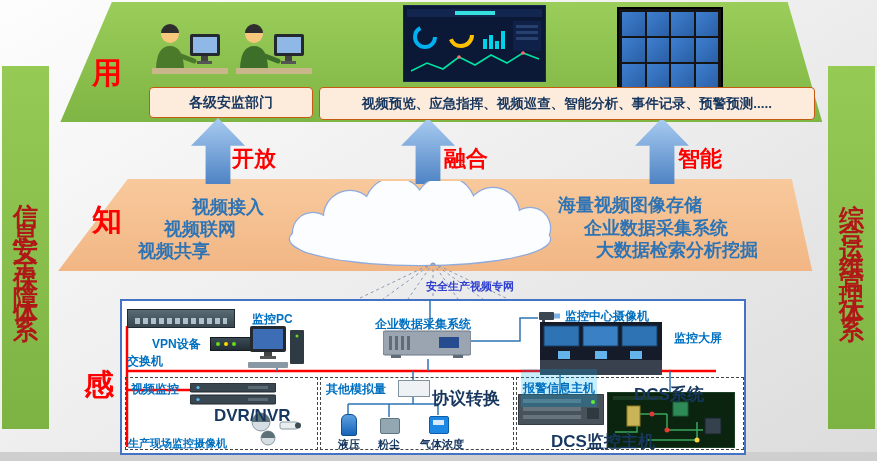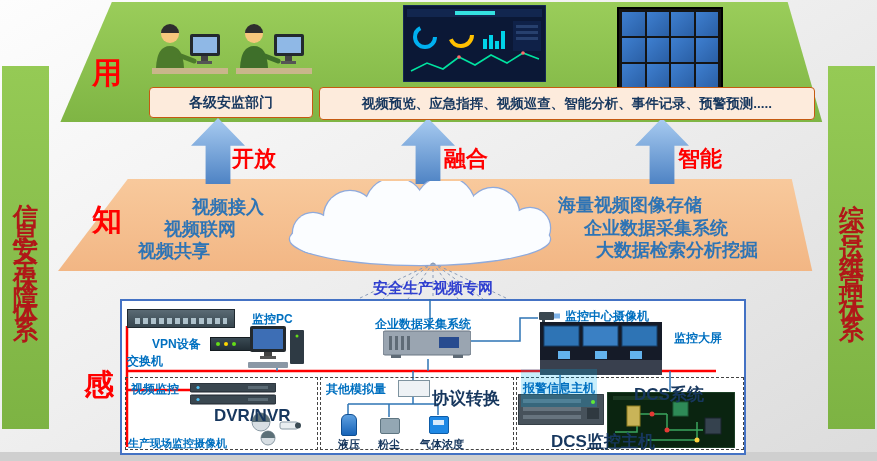--- a/index.html
+++ b/index.html
@@ -23,21 +23,21 @@
   .layer-label{color:#FF0000;font-weight:bold;font-size:30px;z-index:5;line-height:1;}
   .arrow{width:54px;height:66px;z-index:2;
     background:linear-gradient(180deg,#A9CCF1,#4E83C4);
     clip-path:polygon(50% 0%,100% 42%,73% 42%,73% 100%,27% 100%,27% 42%,0% 42%);}
   .arrow-cap{color:#FF0000;font-weight:bold;font-size:22px;z-index:5;line-height:1;}
   .pill{border-radius:4px;background:#FDEBDC;border:1.6px solid #C55A11;
     display:flex;align-items:center;justify-content:center;color:#17375E;
     font-weight:bold;z-index:4;white-space:nowrap;}
   .cloud-text{z-index:4;color:#FF0000;font-weight:bold;font-size:21px;text-align:center;}
   .blue-item{color:#2E74B5;font-weight:bold;font-size:18px;z-index:4;white-space:nowrap;}
-  .net-label{color:#2F3FD0;font-weight:bold;font-size:15px;z-index:5;text-align:center;}
+  .net-label{color:#2F3FD0;font-weight:bold;font-size:11px;z-index:5;text-align:right;}
   .panel{left:120px;top:299px;width:622px;height:152px;background:#fff;
     border:2px solid #4472C4;z-index:2;}
   .blue-label{color:#0070C0;font-weight:bold;font-size:12px;z-index:5;white-space:nowrap;}
   .navy-label{color:#17375E;font-weight:bold;font-size:17px;z-index:5;white-space:nowrap;}
   .small-label{font-size:11px;}
   .dashed-box{border:1.6px dashed #444;z-index:3;background:transparent;}
   .overlay{left:0;top:0;z-index:3;pointer-events:none;}
   .gfx{z-index:4;}
   
   .switch{background:linear-gradient(180deg,#5A6A74,#37464F);border:1px solid #20292F;}

